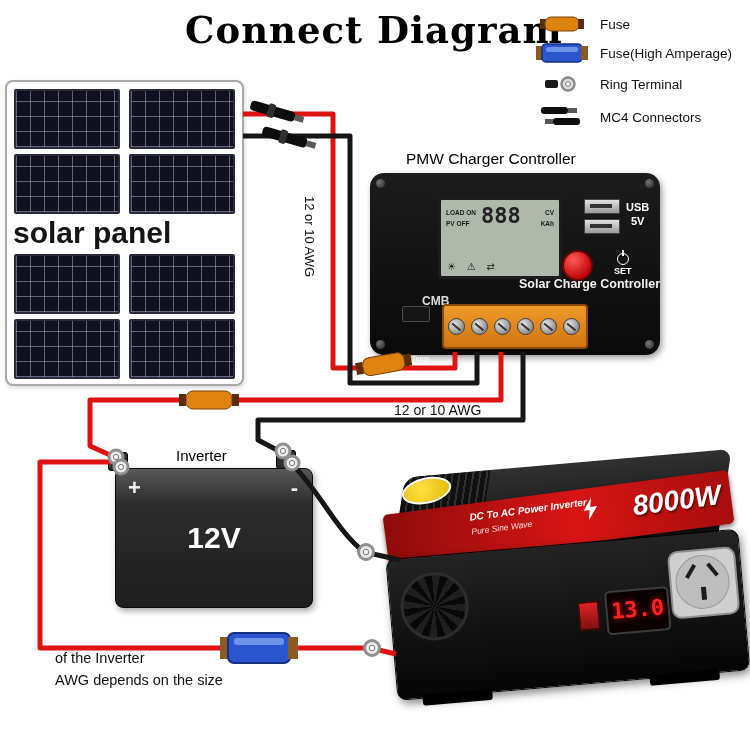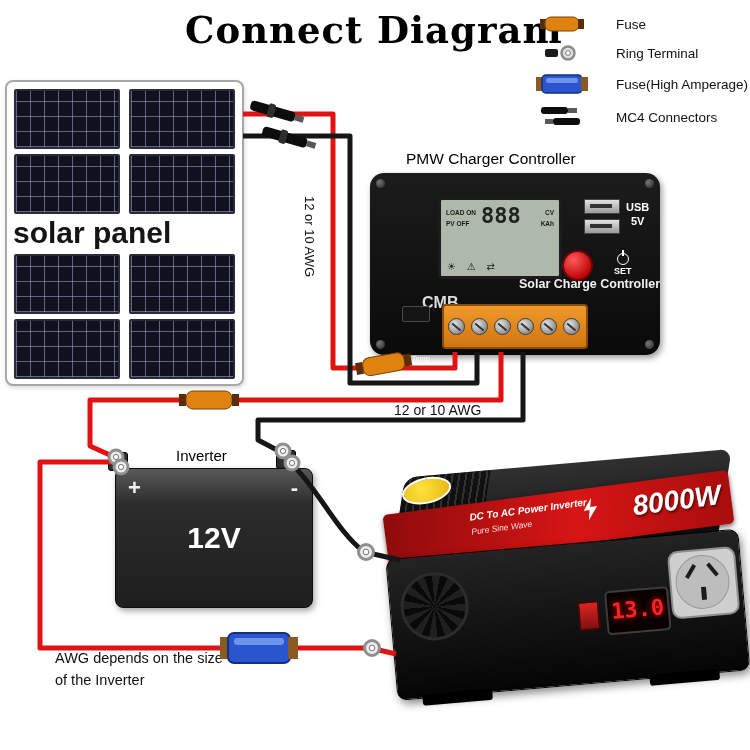--- a/index.html
+++ b/index.html
@@ -5,21 +5,21 @@
   html,body{margin:0;padding:0;background:#fff;}
   #stage{position:relative;width:750px;height:750px;background:#ffffff;overflow:hidden;
          font-family:"Liberation Sans",sans-serif;color:#111;}
 
   
   .title{position:absolute;top:8px;left:185px;font-family:"DejaVu Serif",serif;
          font-weight:bold;font-size:37px;color:#000;letter-spacing:1px;}
 
   
   .legend{position:absolute;left:536px;top:16px;display:flex;flex-direction:column;gap:11px;}
-  .legend-row{display:flex;align-items:center;gap:28px;}
+  .legend-row{display:flex;align-items:center;gap:12px;}
   .legend-icon{width:52px;display:flex;justify-content:center;align-items:center;}
   .legend-label{font-size:13.5px;color:#111;}
 
   
   .solar-box{position:absolute;left:5px;top:80px;width:235px;height:302px;background:#fff;
              border:2px solid #a8a8a8;border-radius:8px;box-shadow:1px 2px 4px rgba(0,0,0,.15);}
   .cell{position:absolute;width:106px;height:60px;background-color:#10101e;
         background-image:
           repeating-linear-gradient(90deg, rgba(160,170,200,.55) 0 1px, transparent 1px 14px),
           repeating-linear-gradient(0deg, rgba(160,170,200,.55) 0 1px, transparent 1px 15px);
@@ -48,21 +48,21 @@
   .usb-port::after{content:"";position:absolute;left:5px;top:4px;width:22px;height:4px;background:#333;}
   .usb-label{position:absolute;left:256px;top:28px;color:#fff;font-weight:bold;font-size:11px;line-height:1.25;text-align:center;}
   .red-button{position:absolute;left:192px;top:77px;width:27px;height:27px;border-radius:50%;
               background:radial-gradient(circle at 35% 30%,#ff5a5a,#c00808 70%);border:2px solid #6e0404;}
   .set-block{position:absolute;left:244px;top:80px;display:flex;flex-direction:column;align-items:center;gap:1px;color:#fff;}
   .power-icon{width:10px;height:10px;border:1.6px solid #fff;border-radius:50%;position:relative;}
   .power-icon::after{content:"";position:absolute;left:50%;top:-4px;transform:translateX(-50%);width:2px;height:6px;background:#fff;}
   .set-label{font-size:9px;font-weight:bold;}
   .ctrl-subtitle{position:absolute;top:104px;left:0;right:0;text-align:right;color:#f2f2f2;
                  font-weight:bold;font-size:12.5px;}
-  .ctrl-model{position:absolute;top:121px;left:52px;color:#ddd;font-size:16px;font-weight:bold;}
+  .ctrl-model{position:absolute;top:121px;left:52px;color:#ddd;font-size:12px;font-weight:bold;}
   .terminal-strip{position:absolute;left:72px;top:131px;width:146px;height:45px;background:linear-gradient(180deg,#ef9a2a,#cf7512);
                   border:2px solid #8a4c08;border-radius:4px;box-sizing:border-box;}
   .term-screw{position:absolute;top:12px;width:17px;height:17px;border-radius:50%;
               background:radial-gradient(circle at 35% 35%,#e6e6e6,#6d6d6d);border:1px solid #3d3d3d;box-sizing:border-box;}
   .term-screw::after{content:"";position:absolute;left:2px;top:7px;width:11px;height:1.6px;background:#333;transform:rotate(40deg);}
   .temp-box{position:absolute;left:32px;top:133px;width:26px;height:14px;background:#151515;border:1px solid #4a4a4a;border-radius:2px;}
   .temp-label{position:absolute;left:16px;top:150px;width:44px;color:#fff;font-size:7.5px;line-height:1.3;text-align:right;margin-top:31px;}
 
   
   .awg-vertical{position:absolute;left:302px;top:196px;writing-mode:vertical-rl;font-size:13px;color:#111;}
@@ -130,38 +130,38 @@
         <svg width="44" height="16" viewBox="0 0 44 16">
           <rect x="0" y="3" width="6" height="10" fill="#5a2e08"></rect>
           <rect x="5" y="1" width="34" height="14" rx="6" fill="#e0820f" stroke="#7a4208"></rect>
           <rect x="38" y="3" width="6" height="10" fill="#5a2e08"></rect>
         </svg>
       </span>
       <span class="legend-label">Fuse</span>
     </div>
     <div class="legend-row">
       <span class="legend-icon">
-        <svg width="36" height="20" viewBox="0 0 36 20">
-          <rect x="1" y="6" width="13" height="8" rx="2" fill="#1a1a1a"></rect>
-          <circle cx="24" cy="10" r="6.5" fill="#e0e0e0" stroke="#8a8a8a" stroke-width="2.4"></circle>
-          <circle cx="24" cy="10" r="2.4" fill="#fff" stroke="#777"></circle>
-        </svg>
-      </span>
-      <span class="legend-label">Ring Terminal</span>
-    </div>
-    <div class="legend-row">
-      <span class="legend-icon">
         <svg width="52" height="20" viewBox="0 0 52 20">
           <rect x="0" y="3" width="7" height="14" fill="#8a5a22"></rect>
           <rect x="6" y="1" width="40" height="18" rx="4" fill="#2a55cf" stroke="#14307e" stroke-width="1.5"></rect>
           <rect x="10" y="4" width="32" height="5" rx="2" fill="#6e93ea"></rect>
           <rect x="45" y="3" width="7" height="14" fill="#8a5a22"></rect>
         </svg>
       </span>
       <span class="legend-label">Fuse(High Amperage)</span>
+    </div>
+    <div class="legend-row">
+      <span class="legend-icon">
+        <svg width="36" height="20" viewBox="0 0 36 20">
+          <rect x="1" y="6" width="13" height="8" rx="2" fill="#1a1a1a"></rect>
+          <circle cx="24" cy="10" r="6.5" fill="#e0e0e0" stroke="#8a8a8a" stroke-width="2.4"></circle>
+          <circle cx="24" cy="10" r="2.4" fill="#fff" stroke="#777"></circle>
+        </svg>
+      </span>
+      <span class="legend-label">Ring Terminal</span>
     </div>
     <div class="legend-row">
       <span class="legend-icon">
         <svg width="46" height="24" viewBox="0 0 46 24">
           <rect x="2" y="2" width="27" height="7" rx="3" fill="#0d0d0d"></rect>
           <rect x="29" y="3" width="9" height="5" fill="#595959"></rect>
           <rect x="14" y="13" width="27" height="7" rx="3" fill="#0d0d0d"></rect>
           <rect x="6" y="14" width="8" height="5" fill="#595959"></rect>
         </svg>
       </span>
@@ -229,22 +229,22 @@
       <div class="term-screw" style="left:119px"></div>
     </div>
 
     <div class="temp-box"></div>
     <div class="temp-label">Temp Sensor</div>
   </div>
 
   <div class="awg-vertical">12 or 10 AWG</div>
   <div class="awg-mid">12 or 10 AWG</div>
   <div class="awg-note">
+    <div>of the Inverter</div>
     <div>AWG depends on the size</div>
-    <div>of the Inverter</div>
   </div>
 
   <div class="battery-heading">Inverter</div>
   <div class="post" style="left:108px;top:452px"></div>
   <div class="post" style="left:276px;top:450px"></div>
   <div class="battery">
     <div class="battery-plus">+</div>
     <div class="battery-minus">-</div>
     <div class="battery-voltage">12V</div>
   </div>

